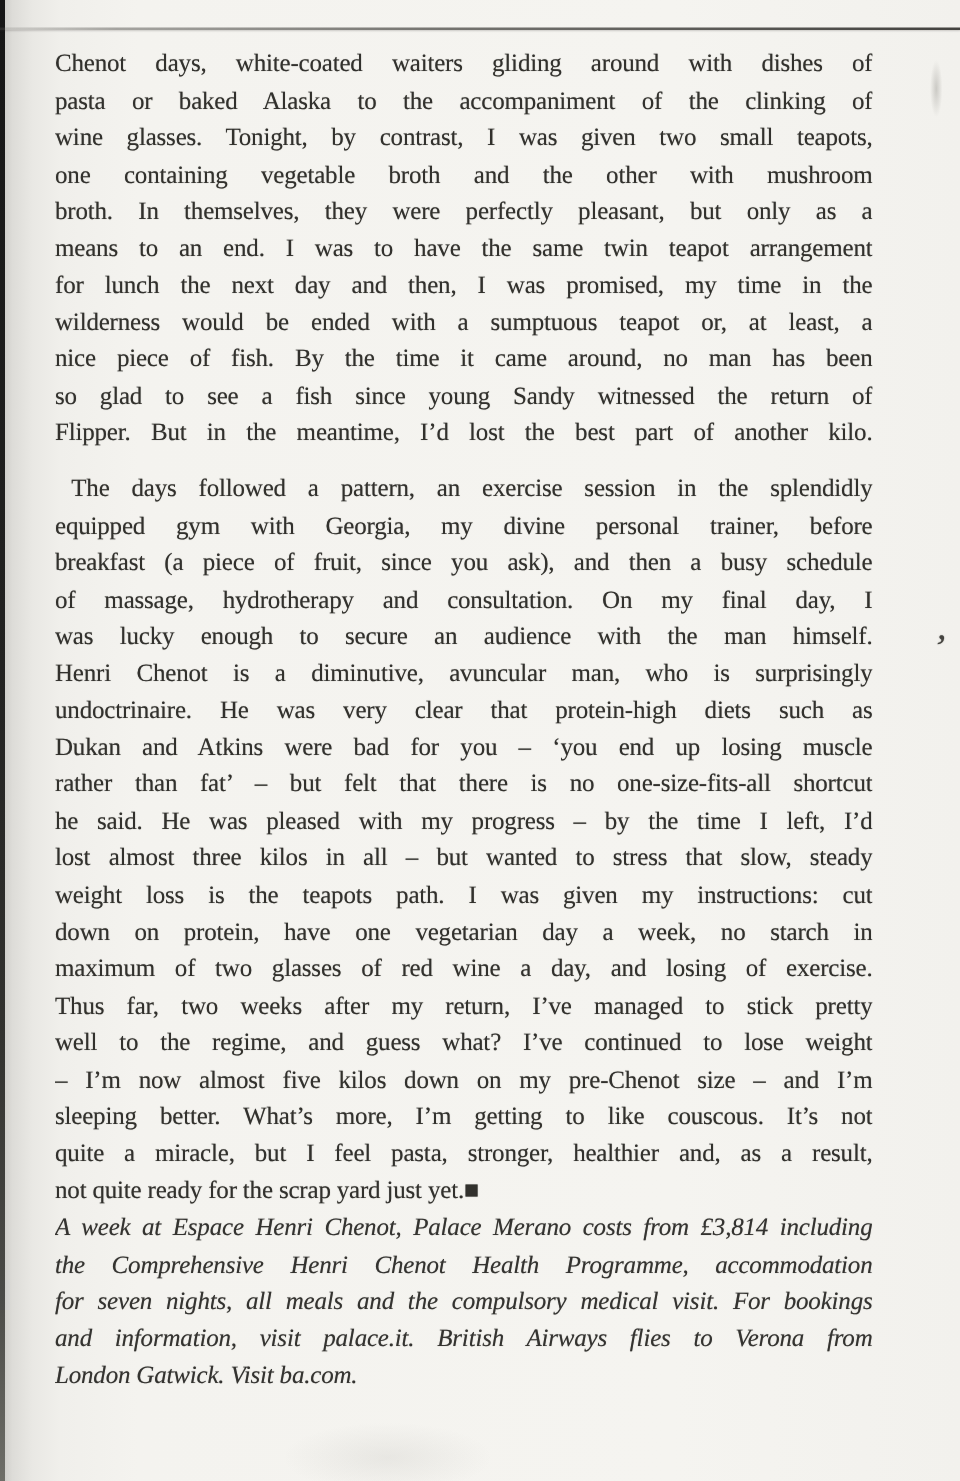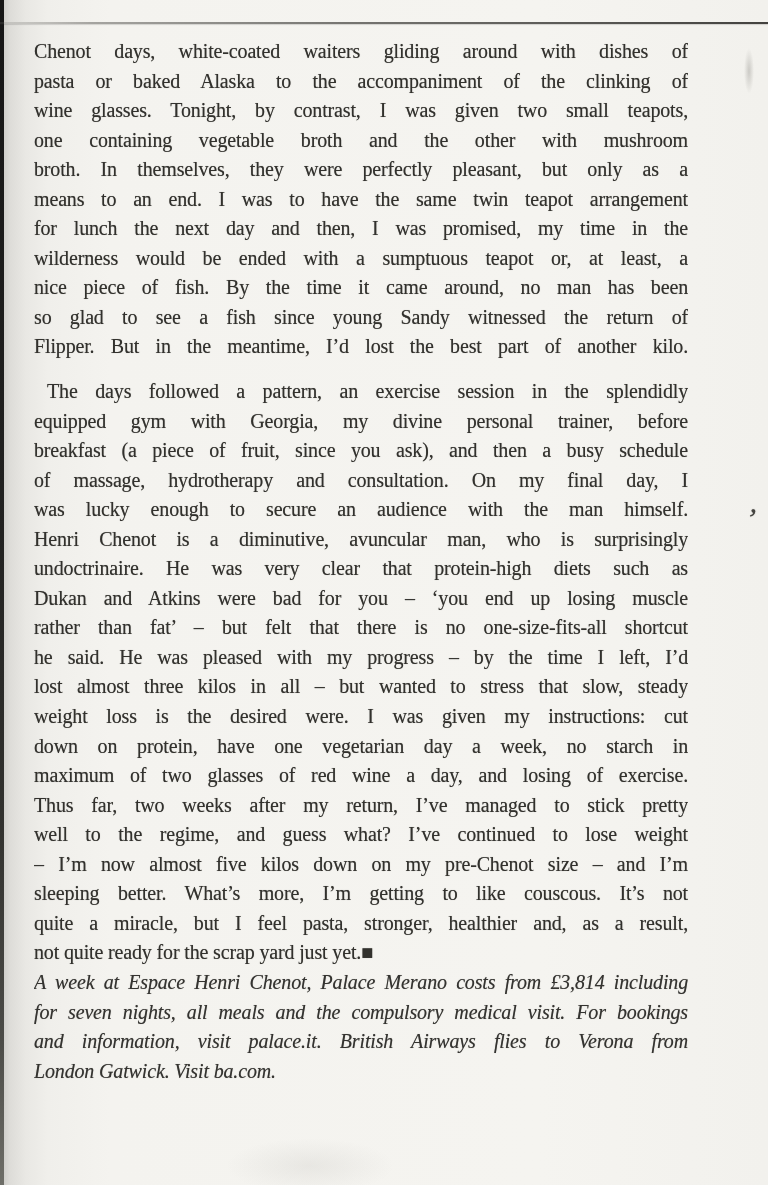--- a/index.html
+++ b/index.html
@@ -26,21 +26,21 @@
   }
   
   .top-rule {
     position: absolute; left: 0; top: 22px; width: 100%; height: 2px;
     background: linear-gradient(to right,
       rgba(120,119,115,0.20) 0%, rgba(100,99,95,0.55) 12%,
       rgba(75,74,70,0.75) 45%, rgba(52,51,48,0.92) 100%);
     box-shadow: 0 1px 1px rgba(60,58,54,0.18);
   }
   .text-col {
-    position: absolute; left: 34px; top: 37px; width: 654px;
+    position: absolute; left: 44px; top: 37px; width: 654px;
     overflow: hidden;
   }
   .line {
     font-size: 20px;
     line-height: 29.55px;
     height: 29.55px;
     color: #32312d;
     letter-spacing: -0.15px;
     white-space: nowrap;
     text-align: justify;
@@ -85,28 +85,29 @@
       <div class="line">equipped gym with Georgia, my divine personal trainer, before</div>
       <div class="line">breakfast (a piece of fruit, since you ask), and then a busy schedule</div>
       <div class="line">of massage, hydrotherapy and consultation. On my final day, I</div>
       <div class="line">was lucky enough to secure an audience with the man himself.</div>
       <div class="line">Henri Chenot is a diminutive, avuncular man, who is surprisingly</div>
       <div class="line">undoctrinaire. He was very clear that protein-high diets such as</div>
       <div class="line">Dukan and Atkins were bad for you – ‘you end up losing muscle</div>
       <div class="line">rather than fat’ – but felt that there is no one-size-fits-all shortcut</div>
       <div class="line">he said. He was pleased with my progress – by the time I left, I’d</div>
       <div class="line">lost almost three kilos in all – but wanted to stress that slow, steady</div>
-      <div class="line">weight loss is the desired were. I was given my instructions: cut</div>
+      <div class="line">weight loss is the teapots path. I was given my instructions: cut</div>
       <div class="line">down on protein, have one vegetarian day a week, no starch in</div>
       <div class="line">maximum of two glasses of red wine a day, and losing of exercise.</div>
       <div class="line">Thus far, two weeks after my return, I’ve managed to stick pretty</div>
       <div class="line">well to the regime, and guess what? I’ve continued to lose weight</div>
       <div class="line">– I’m now almost five kilos down on my pre-Chenot size – and I’m</div>
       <div class="line">sleeping better. What’s more, I’m getting to like couscous. It’s not</div>
       <div class="line">quite a miracle, but I feel pasta, stronger, healthier and, as a result,</div>
       <div class="line end">not quite ready for the scrap yard just yet.■</div>
       <div class="line foot">A week at Espace Henri Chenot, Palace Merano costs from £3,814 including</div>
+      <div class="line foot">the Comprehensive Henri Chenot Health Programme, accommodation</div>
       <div class="line foot">for seven nights, all meals and the compulsory medical visit. For bookings</div>
       <div class="line foot">and information, visit palace.it. British Airways flies to Verona from</div>
       <div class="line foot end">London Gatwick. Visit ba.com.</div>
     </div>
   <div class="stray">’</div>
 </div>
 
 </body></html>

